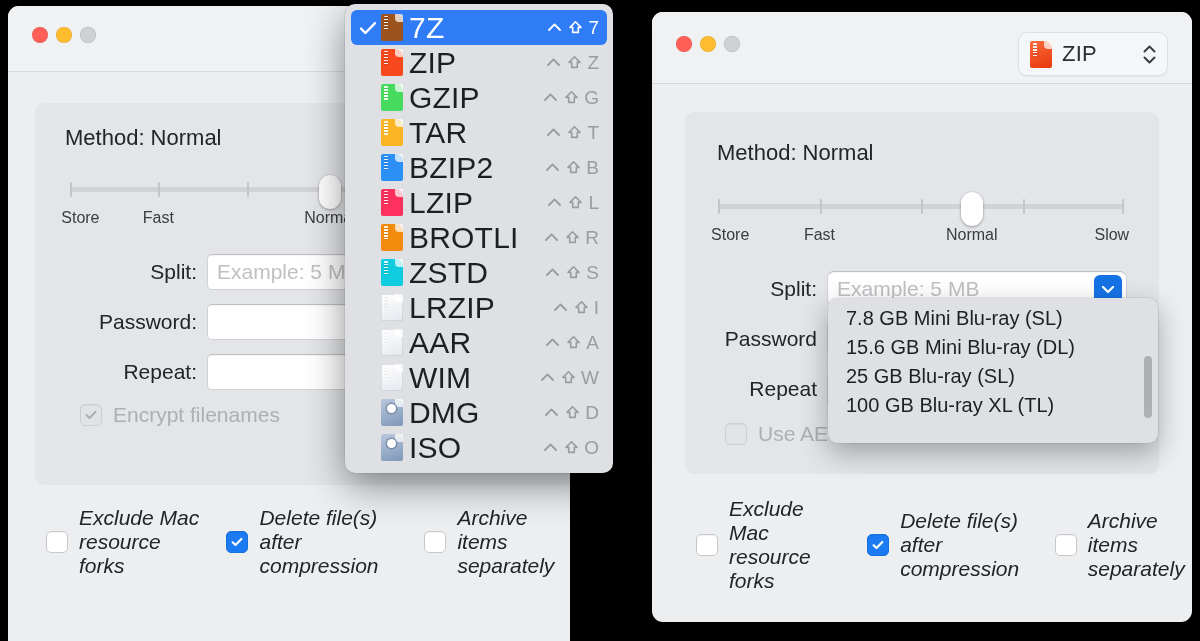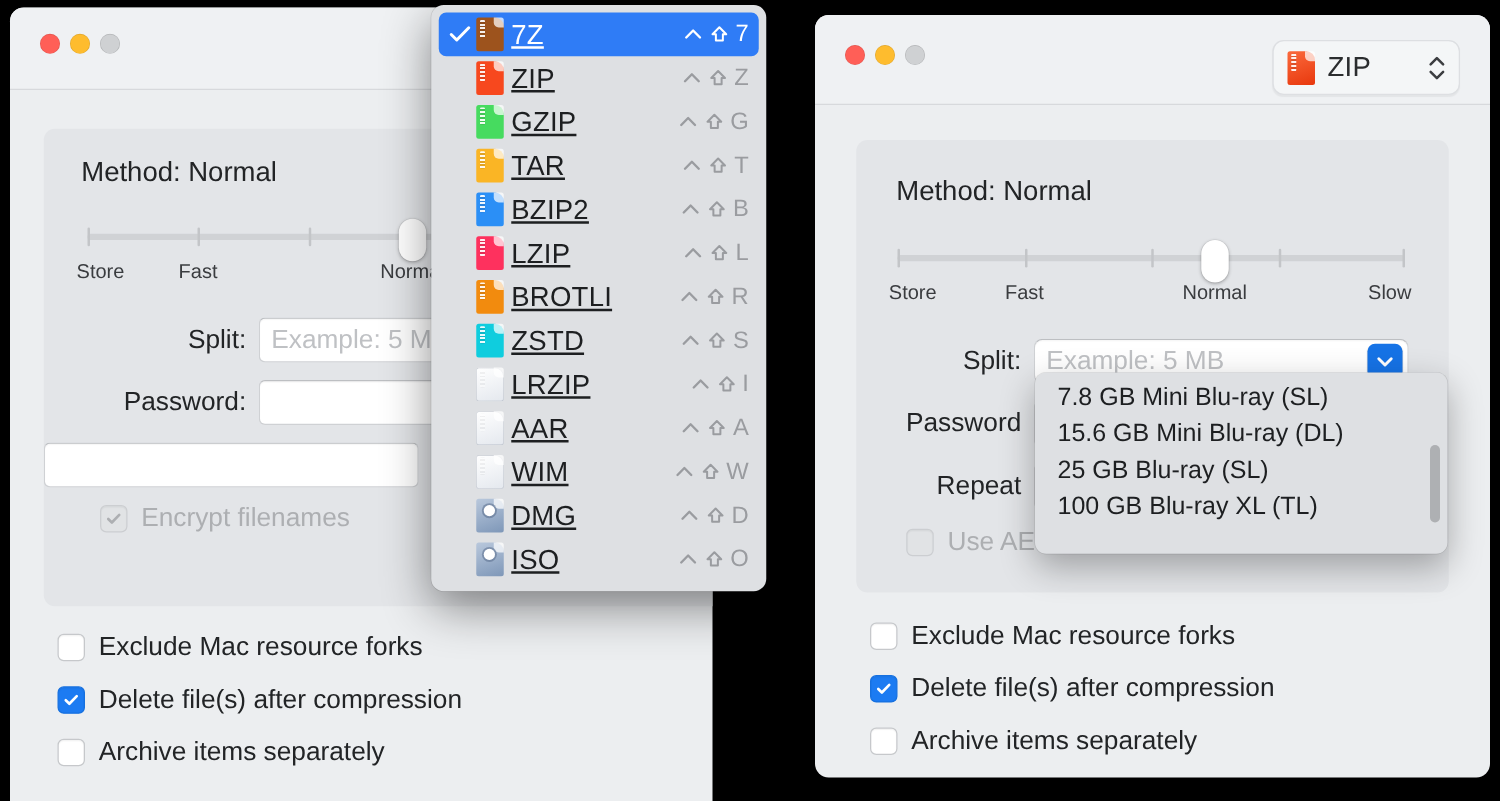--- a/index.html
+++ b/index.html
@@ -119,41 +119,41 @@
     display: flex; align-items: center; justify-content: center;
   }
   .cbox.checked { background: #1C7BF2; border-color: #1670DF; }
   .cbox.disabled { background: #E1E3E5; border-color: #CCCED1; }
   .cbrow.dim { color: #ADAFB2; }
 
   .panel-checks { position: absolute; display: flex; flex-direction: column; gap: 14px; }
   #win-left .panel-checks  { left: 45px; top: 300px; gap: 44px; }
   #win-right .panel-checks { left: 40px; top: 310px; }
 
-  .window-checks { position: absolute; display: flex; flex-direction: column; gap: 18px; }
+  .window-checks { position: absolute; display: flex; gap: 18px; font-style: italic; }
   #win-left .window-checks  { left: 38px; top: 500px; }
   #win-right .window-checks { left: 44px; top: 485px; }
 
   
   #format-menu {
     position: absolute; left: 345px; top: 4px;
     width: 268px; padding: 6px 0 8px;
     background: #DEE0E3;
     border-radius: 10px;
     box-shadow: 0 12px 38px rgba(0,0,0,.45), 0 0 0 .5px rgba(0,0,0,.12);
   }
   .mi {
     position: relative; height: 35px;
     display: flex; align-items: center;
     margin: 0 6px; padding: 0 8px;
     border-radius: 6px;
   }
   .mi.sel { background: #2F7CF6; }
   .mi .check { width: 22px; font-size: 20px; color: #fff; line-height: 1; }
-  .mi .name { font-size: 22px; color: #1D1F21; margin-left: 6px; letter-spacing: .2px; text-decoration: underline; }
+  .mi .name { font-size: 30px; color: #1D1F21; margin-left: 6px; letter-spacing: .2px; }
   .mi.sel .name { color: #fff; }
   .mi .keys {
     margin-left: auto; display: flex; align-items: center; gap: 5px;
     font-size: 19px; color: #9A9CA0;
   }
   .mi.sel .keys { color: #fff; }
 
   
   .ficon { position: relative; width: 22px; height: 27px; flex: none; }
   .ficon .body {
@@ -236,20 +236,21 @@
       <div class="form">
         <div class="row">
           <div class="lab">Split:</div>
           <div class="field wide">Example: 5 MB</div>
         </div>
         <div class="row">
           <div class="lab">Password:</div>
           <div class="field"></div>
         </div>
         <div class="row">
+          <div class="lab">Repeat:</div>
           <div class="field"></div>
         </div>
       </div>
 
       <div class="panel-checks">
         <div class="cbrow dim">
           <div class="cbox disabled">
             <svg width="14" height="14" viewBox="0 0 14 14">
               <path d="M2.6 7.2 L5.5 10 L11.4 3.9" fill="none" stroke="#ADAFB2" stroke-width="2.1" stroke-linecap="round" stroke-linejoin="round"></path>
             </svg>

